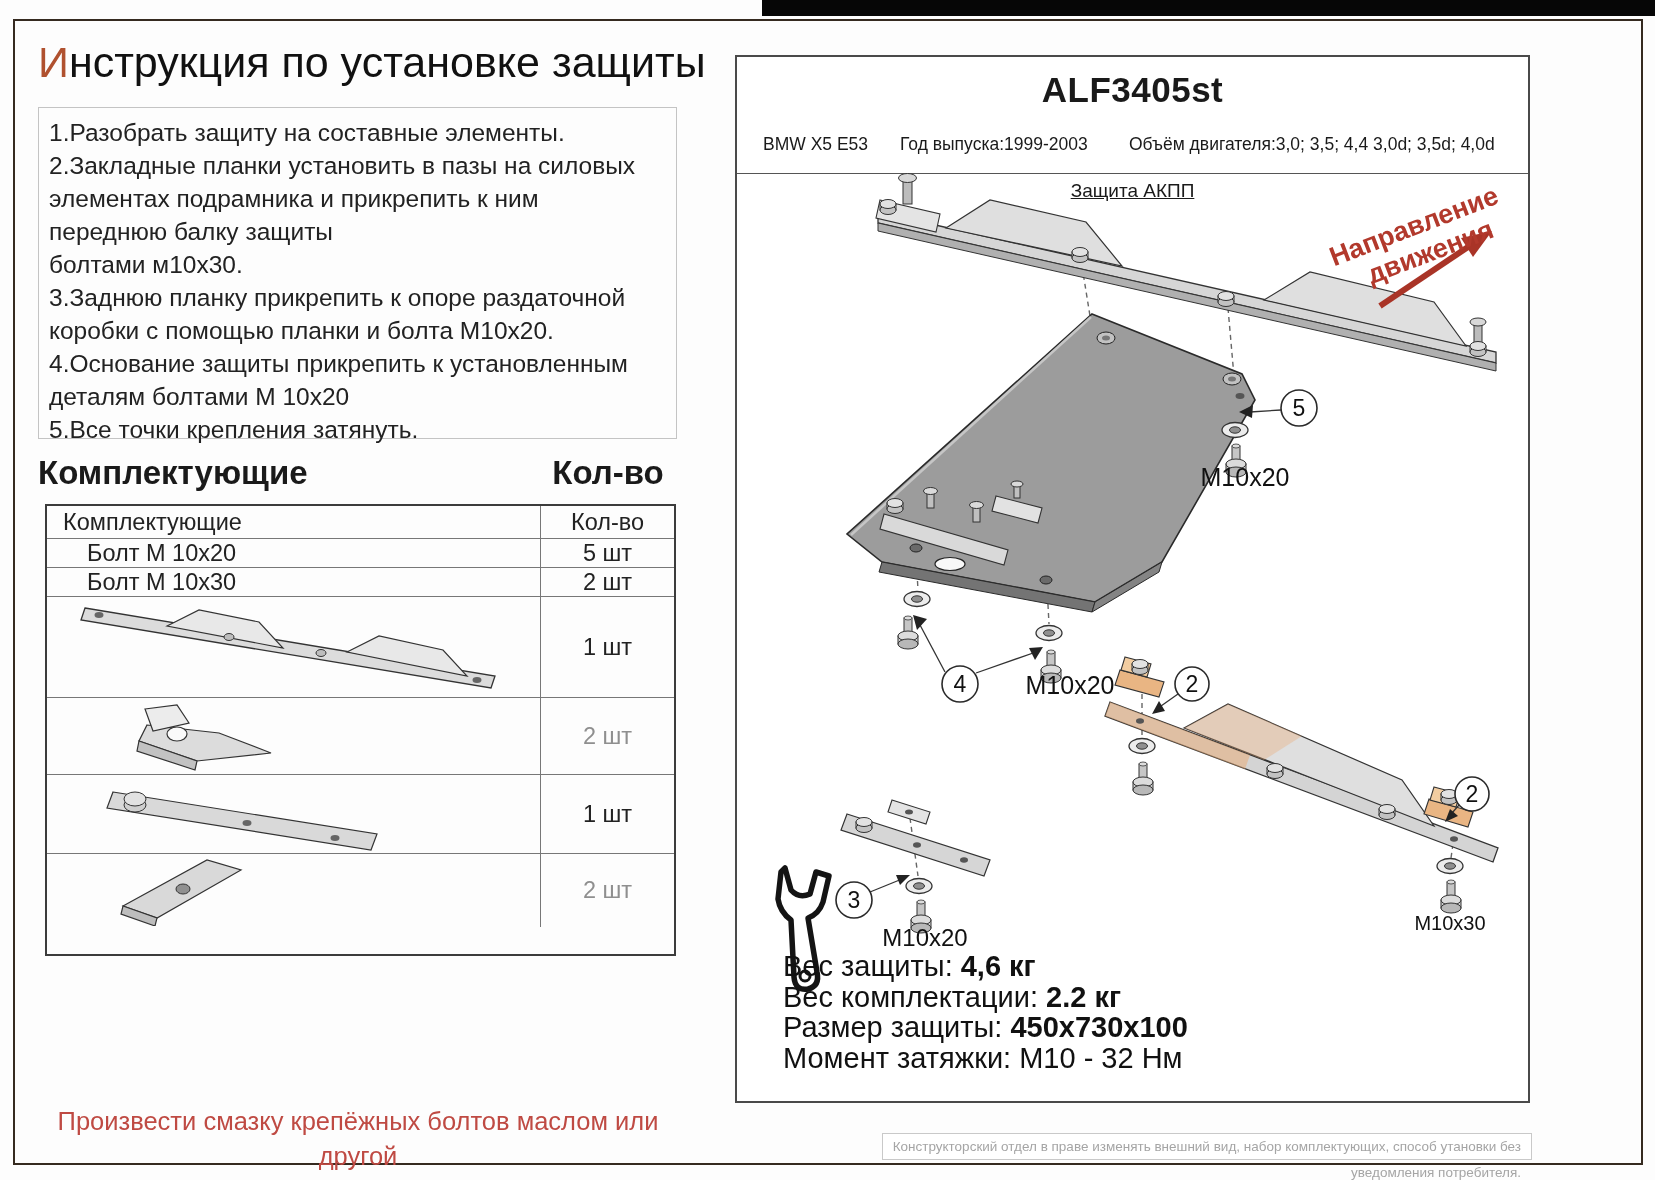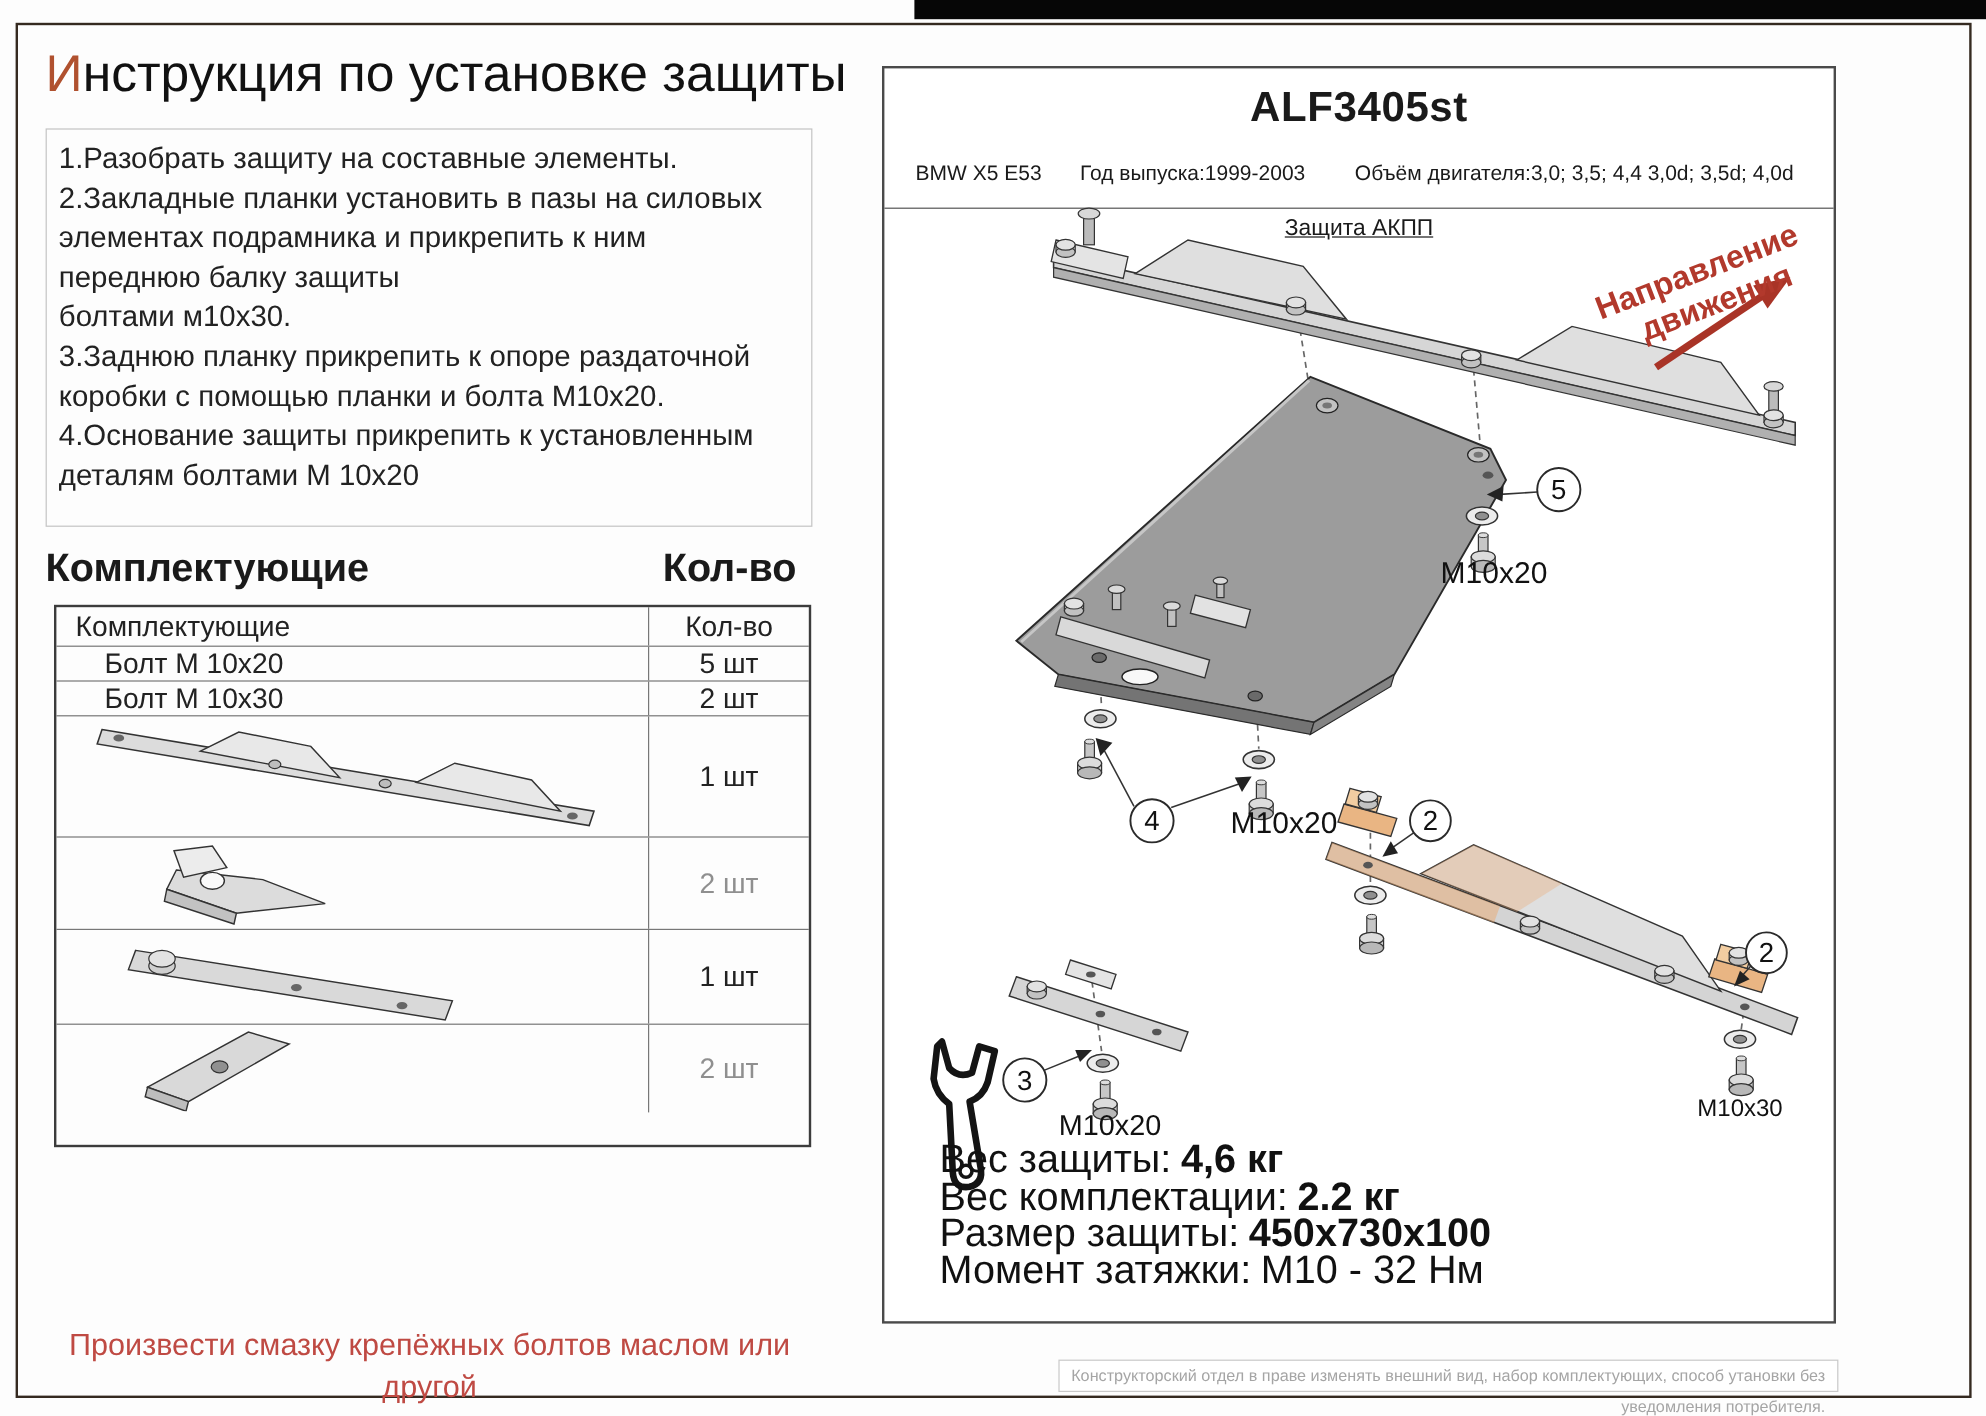--- a/index.html
+++ b/index.html
@@ -30,21 +30,21 @@
            color:#bf4a43;white-space:pre-line;}
   
   .panel{left:735px;top:55px;width:795px;height:1048px;border:2px solid #4a4a4a;box-sizing:border-box;background:#fff;}
   .alf{position:absolute;left:0;top:13px;width:100%;text-align:center;font-size:35px;font-weight:bold;letter-spacing:.5px;}
   .car{position:absolute;left:26px;top:77px;font-size:17.5px;}
   .year{position:absolute;left:163px;top:77px;font-size:17.5px;}
   .engine{position:absolute;left:392px;top:77px;font-size:17.5px;}
   .divider{position:absolute;left:0;top:116px;width:100%;border-top:1.5px solid #555;}
   .dtitle{position:absolute;left:0;top:123px;width:100%;text-align:center;font-size:19px;text-decoration:underline;}
   .dsvg{position:absolute;left:0;top:0;width:791px;height:1044px;}
-  .specs{position:absolute;left:46px;top:894px;font-size:33px;line-height:30.5px;color:#111;}
+  .specs{position:absolute;left:46px;top:894px;font-size:29px;line-height:30.5px;color:#111;}
   .specs .v{font-weight:bold;margin-left:8px;}
   .specs .v.plain{font-weight:normal;}
   .footer{left:882px;top:1133px;width:650px;height:27px;border:1px solid #c9c9c9;background:#fff;
           font-size:13.5px;color:#a5a5a5;text-align:right;line-height:26px;padding-right:10px;box-sizing:border-box;}
   svg text{font-family:"Liberation Sans",sans-serif;}
 </style>
 </head>
 <body>
 
 <div class="abs topstrip"></div>
@@ -57,20 +57,21 @@
 <div class="abs instr-box">
   <div class="instr-line">1.Разобрать защиту на составные элементы.</div>
   <div class="instr-line">2.Закладные планки установить в пазы на силовых
 элементах подрамника и прикрепить к ним
 переднюю балку защиты
 болтами м10х30.</div>
   <div class="instr-line">3.Заднюю планку прикрепить к опоре раздаточной
 коробки с помощью планки и болта М10х20.</div>
   <div class="instr-line">4.Основание защиты прикрепить к установленным
 деталям болтами М 10х20</div>
+  <div class="instr-line">5.Все точки крепления затянуть.</div>
 </div>
 
 <div class="abs comp-header">Комплектующие</div>
 <div class="abs qty-big-header">Кол-во</div>
 
 <div class="abs ptable">
   <div class="prow hdr" style="height:33px">
     <div class="cell-name">Комплектующие</div>
     <div class="cell-qty">Кол-во</div>
   </div>

